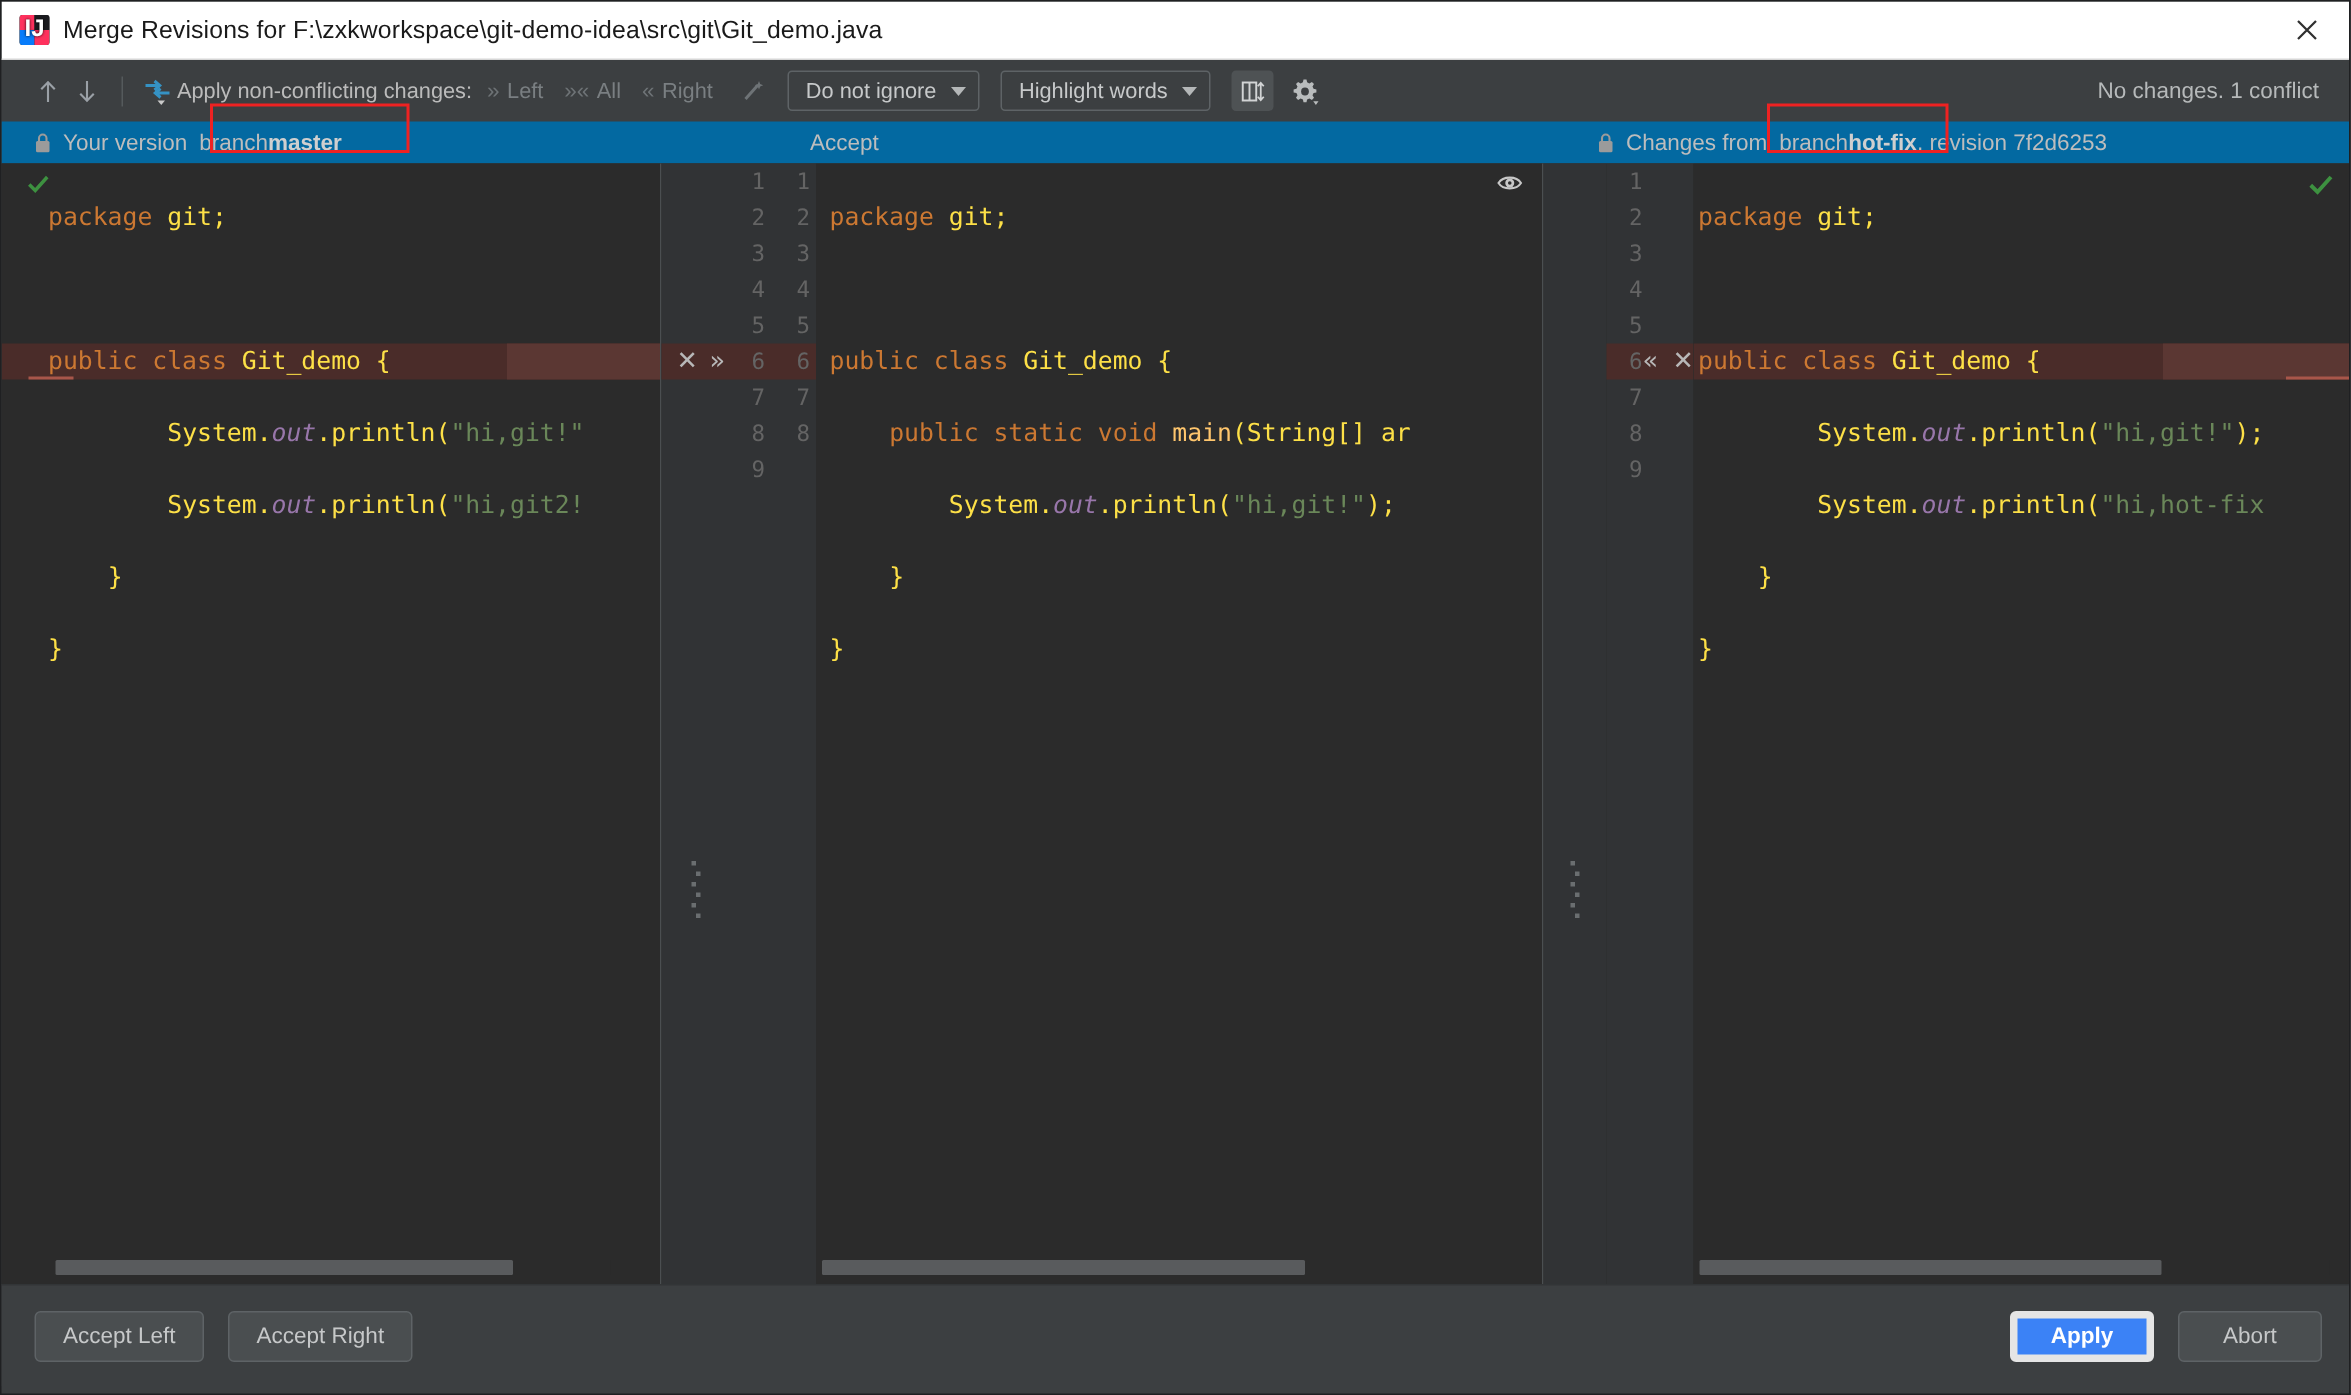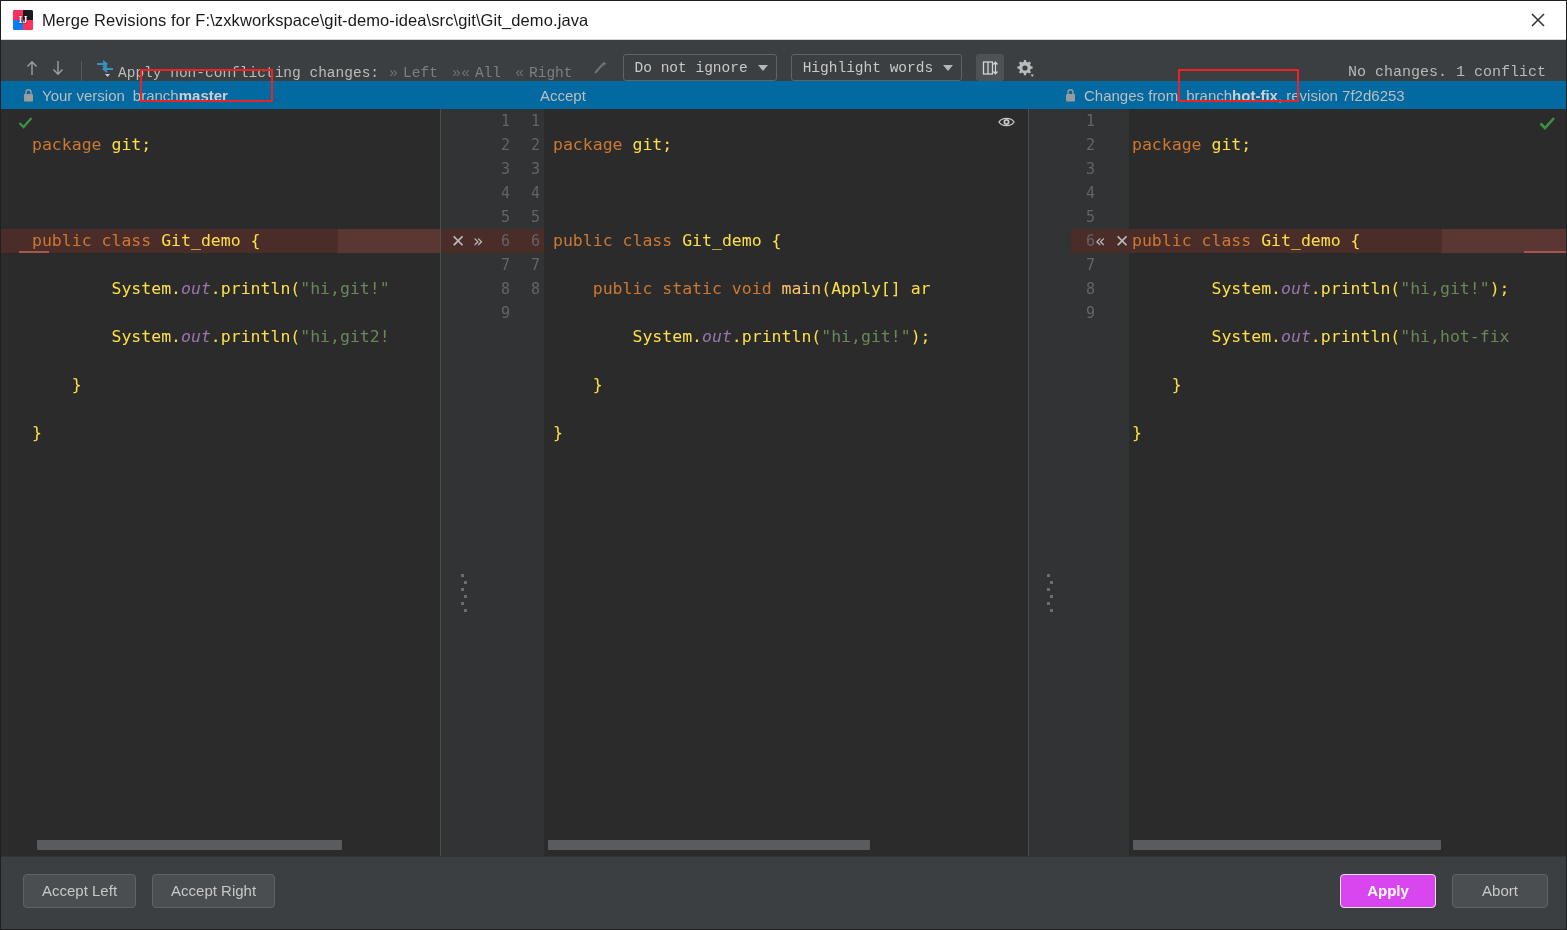--- a/index.html
+++ b/index.html
@@ -34,23 +34,22 @@
     border-radius: 2px;
     overflow: hidden;
     background: #1b1b1f;
   }
   .title-icon .q1 { position:absolute; left:0; top:0; width:50%; height:50%; background:#fe315d; }
   .title-icon .q2 { position:absolute; right:0; top:0; width:50%; height:50%; background:#1b1b1f; }
   .title-icon .q3 { position:absolute; left:0; bottom:0; width:50%; height:50%; background:#087cfa; }
   .title-icon .q4 { position:absolute; right:0; bottom:0; width:50%; height:50%; background:#fe315d; }
   .title-icon .letter {
     position:absolute; left:0; top:0; width:100%; height:100%;
-    color:#fff; font-size:10px; font-weight:bold; line-height:20px; text-align:center;
+    color:#fff; font-size:16px; font-weight:bold; line-height:20px; text-align:center;
     text-shadow: 0 0 2px #000;
-    font-family: Liberation Serif, serif;
   }
   .title-text {
     font-size: 16.5px;
     color: #1a1a1a;
     white-space: nowrap;
     letter-spacing: 0.1px;
   }
   .title-spacer { flex: 1 1 auto; }
   .close-btn {
     width: 44px; height: 37px;
@@ -58,24 +57,23 @@
     color: #333; font-size: 21px; line-height: 1;
     cursor: pointer;
   }
   .close-btn svg { display:block; }
 
   
   .toolbar {
     height: 41px;
     background: #3c3f41;
     display: flex;
-    align-items: flex-end;
+    align-items: center;
     padding: 0 14px 0 18px;
     gap: 0;
-    font-family: Liberation Mono, monospace;
   }
   .tb-icon {
     width: 26px; height: 26px;
     display: flex; align-items: center; justify-content: center;
     cursor: pointer;
     color: #9aa0a6;
     flex: 0 0 auto;
   }
   .tb-sep {
     width: 1px; height: 20px;
@@ -320,22 +318,22 @@
     border: 1px solid #5e6366;
     background: #4a4e50;
     color: #c6c8c9;
     font-size: 15px;
     font-family: "Liberation Sans", sans-serif;
     cursor: pointer;
     display:flex; align-items:center; justify-content:center;
     margin-right: 16px;
   }
   .btn-primary {
-    background: #d946ef;
-    border: 1px solid #e5e5e5;
+    background: #3b82f6;
+    border: 5px solid #e5e5e5;
     color: #ffffff;
     font-weight: bold;
   }
   .bb-spacer { flex: 1 1 auto; }
 
   
   .ann { position: absolute; pointer-events: none; z-index: 40; }
 </style>
 </head>
 <body>
@@ -530,21 +528,21 @@
           <path d="M1 7 C4 2.2 13 2.2 16 7 C13 11.8 4 11.8 1 7 Z" stroke="#c7c7c7" stroke-width="1.4" fill="none"></path>
           <circle cx="8.5" cy="7" r="3" fill="#c7c7c7"></circle>
           <circle cx="8.5" cy="7" r="1.2" fill="#2b2b2b"></circle>
         </svg>
       </div>
 
       <div class="code" style="left:9px; top:0px;">
 <div class="ln"><span class="kw">package</span> <span class="pl">git;</span></div>
 <div class="ln"></div>
 <div class="ln"><span class="kw">public class</span> <span class="pl">Git_demo {</span></div>
-<div class="ln">    <span class="kw">public static void</span> <span class="mth">main</span><span class="pl">(Apply[] ar</span></div>
+<div class="ln">    <span class="kw">public static void</span> <span class="mth">main</span><span class="pl">(String[] ar</span></div>
 <div class="ln">        <span class="pl">System.</span><span class="fld">out</span><span class="pl">.println(</span><span class="str">"hi,git!"</span><span class="pl">);</span></div>
 <div class="ln">    <span class="pl">}</span></div>
 <div class="ln"><span class="pl">}</span></div>
       </div>
 
       <div class="hscroll" style="left:4px; width:330px;">
         <div class="thumb" style="width:322px;"></div>
       </div>
     </div>
 

